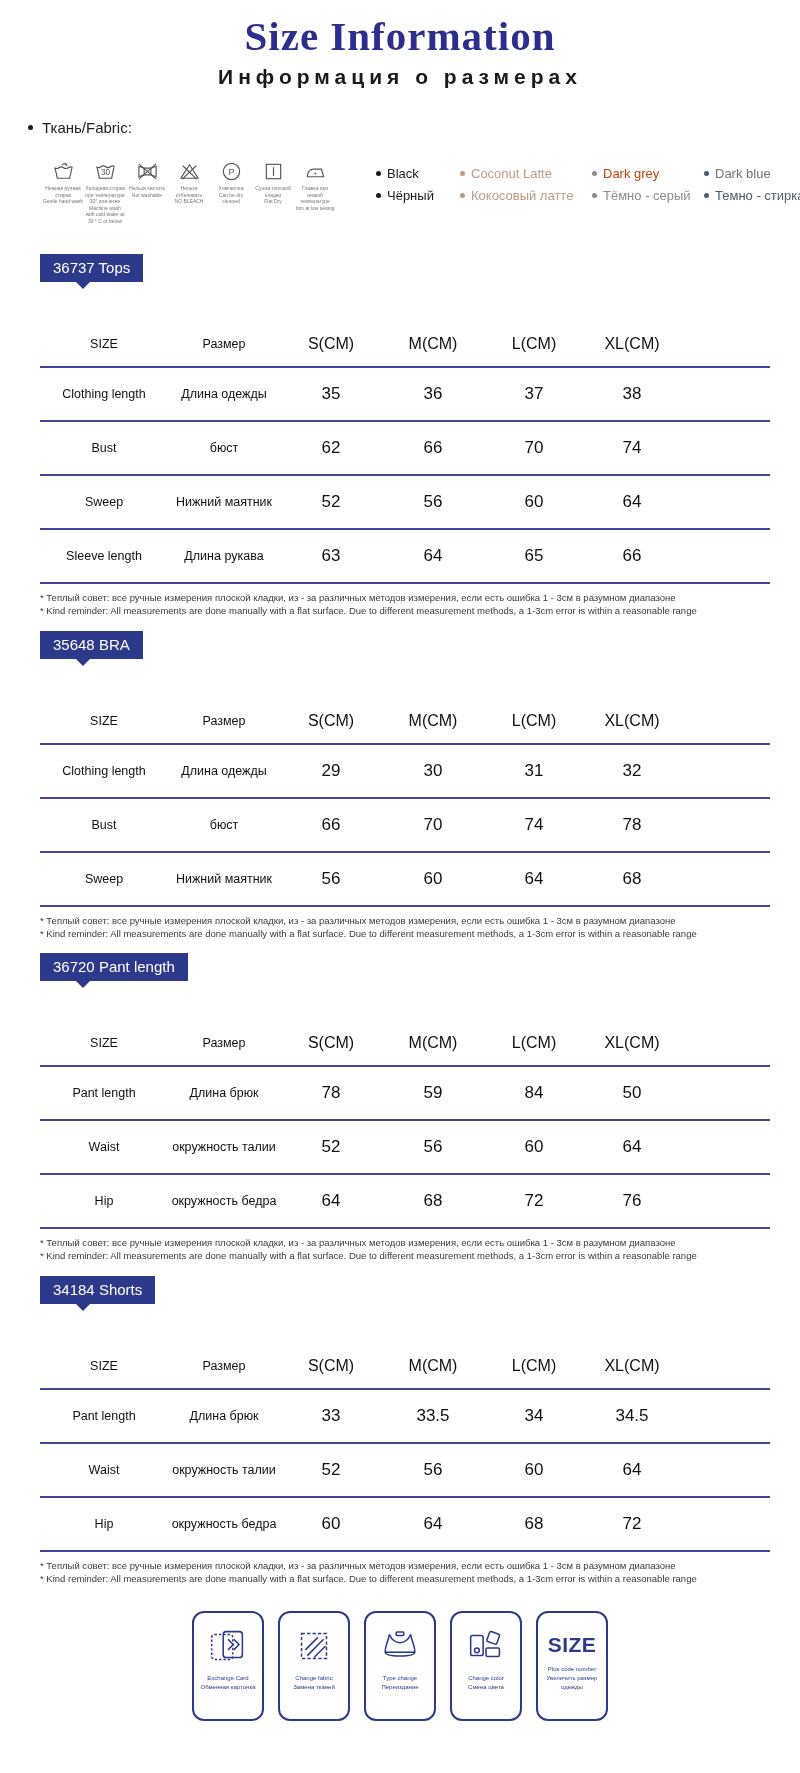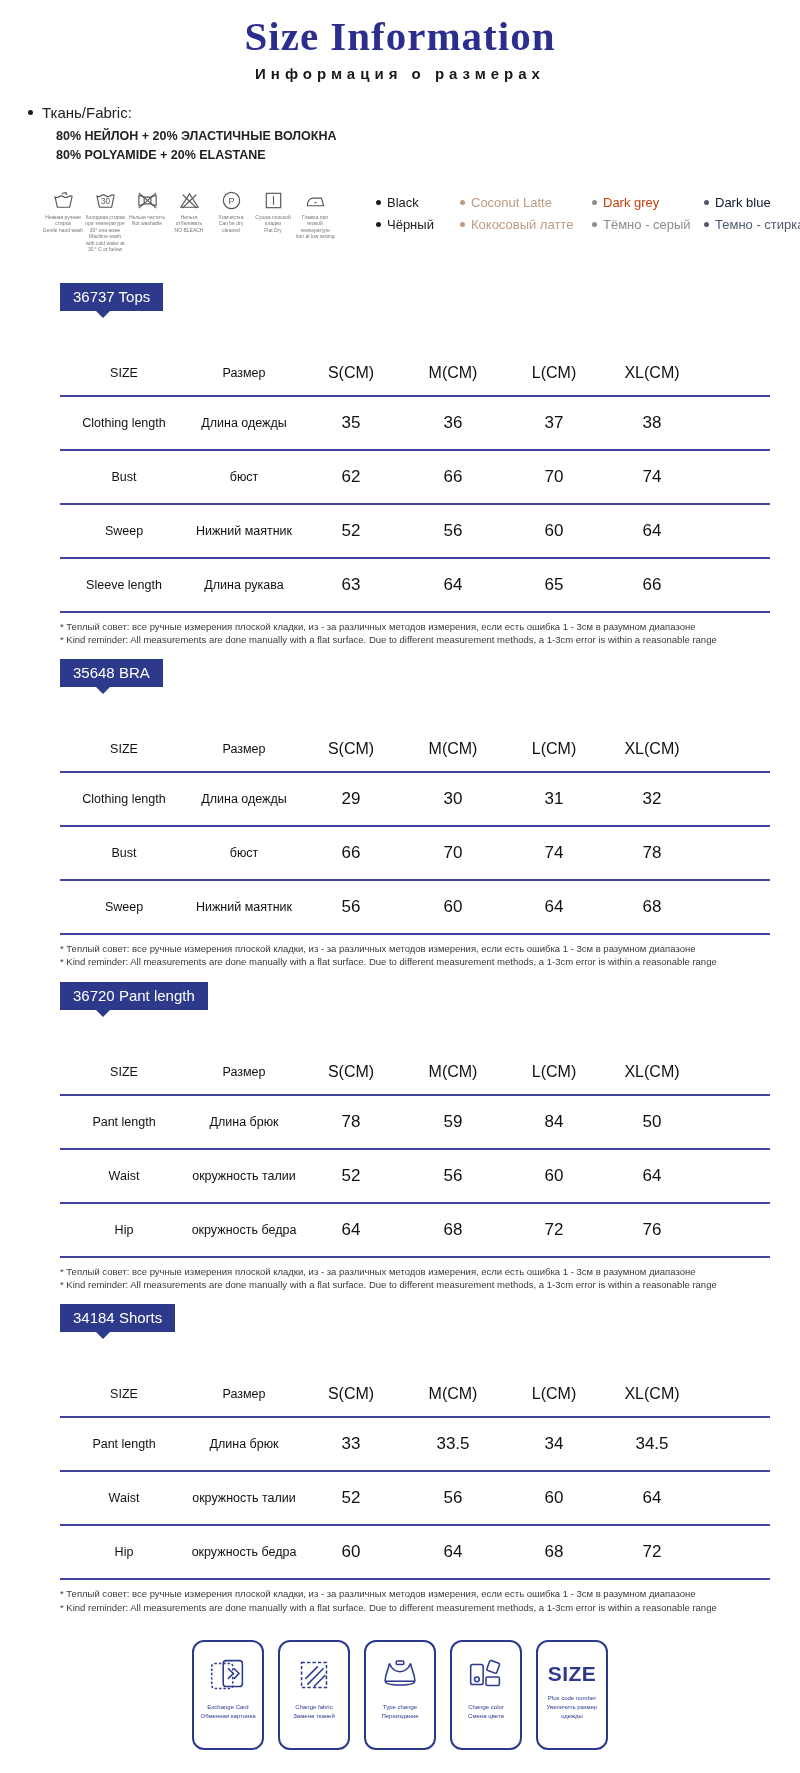--- a/index.html
+++ b/index.html
@@ -1,44 +1,44 @@
 <!DOCTYPE html>
 <html><head>
 <meta charset="utf-8">
 <style>
   * { margin:0; padding:0; box-sizing:border-box; }
   body { background:#ffffff; font-family:"Liberation Sans", sans-serif; color:#1a1a1a; }
   .page { width:800px; height:1768px; margin:0 auto; background:#fff; overflow:hidden; padding-top:12px; position:relative; }
 
   
   .title { text-align:center; font-family:"Liberation Serif", serif; font-weight:bold; font-size:41px; color:#2c2e8e; letter-spacing:1px; }
-  .subtitle { text-align:center; font-size:15px; color:#1a1a1a; letter-spacing:5px; margin-top:5px; font-weight:bold; }
+  .subtitle { text-align:center; font-size:21px; color:#1a1a1a; letter-spacing:5px; margin-top:5px; font-weight:bold; }
 
   
   .bullet-block { margin:0 0 0 28px; }
-  .fabric-block { margin-top:22px; }
+  .fabric-block { margin-top:30px; }
   .bullet-label { font-size:15px; color:#222; display:flex; align-items:center; gap:9px; }
   .bullet-dot { width:5px; height:5px; border-radius:50%; background:#1a1a1a; flex:0 0 auto; }
   .fabric-lines { margin:6px 0 0 28px; font-size:12.5px; font-weight:bold; color:#222; line-height:1.5; }
 
   .washing-block { margin-top:24px; }
   .wash-row { display:flex; margin:8px 0 0 14px; }
   .wash-icons { display:flex; flex:0 0 312px; }
   .wash-item { width:42px; display:flex; flex-direction:column; align-items:center; }
   .wash-item svg { width:23px; height:23px; }
   .wash-caption { margin-top:2px; font-size:5px; color:#777; text-align:center; line-height:1.3; width:42px; }
   .wash-caption span { display:block; }
 
   .colors { margin-left:22px; margin-top:6px; }
   .color-row { display:grid; grid-template-columns:84px 132px 112px 120px; margin-bottom:7px; }
   .color-item { display:flex; align-items:center; gap:6px; font-size:13px; white-space:nowrap; }
   .dot { width:5px; height:5px; border-radius:50%; flex:0 0 auto; }
 
   
-  .section { margin-left:60px; margin-right:30px; }
+  .section { margin-left:40px; margin-right:30px; }
   .sec-1 { margin-top:30px; }
   .sec-n { margin-top:13px; }
   .badge { display:inline-block; position:relative; background:#2d3a8c; color:#fff; font-size:15px; padding:5px 13px 6px 13px; }
   .badge:after { content:""; position:absolute; left:36px; bottom:-7px; border:7px solid transparent; border-top-color:#2d3a8c; border-bottom:none; }
 
   
   .s-table { margin-top:40px; }
   .t-row { display:grid; grid-template-columns:128px 112px 102px 102px 100px 96px; padding-right:90px; align-items:center; border-bottom:2px solid #4343a0; height:54px; }
   .t-head { height:46px; }
   .cell { text-align:center; }
@@ -64,24 +64,20 @@
 <div class="page">
 
   <div class="title">Size Information</div>
   <div class="subtitle">Информация о размерах</div>
 
   <div class="bullet-block fabric-block">
     <div class="bullet-label">
       <span class="bullet-dot"></span>
       <span>Ткань/Fabric:</span>
     </div>
-    <div class="fabric-lines">
-      <div>80% НЕЙЛОН + 20% ЭЛАСТИЧНЫЕ ВОЛОКНА</div>
-      <div>80% POLYAMIDE + 20% ELASTANE</div>
-    </div>
   </div>
 
   <div class="bullet-block washing-block">
     <div class="wash-row">
       <div class="wash-icons">
         <div class="wash-item">
           <svg viewBox="0 0 24 24" fill="none" stroke="#555" stroke-width="1.2">
             <path d="M2.5 8 q2.4 1.8 4.8 0 q2.4 -1.8 4.8 0 q2.4 1.8 4.8 0 q2.4 -1.8 4.6 0"></path>
             <path d="M3.2 8.6 L5.6 19 H18.4 L20.8 8.6"></path>
             <path d="M10.5 5.5 a2.6 2.6 0 0 1 5 0.8"></path>
@@ -165,21 +161,21 @@
             <span class="color-item">
               <span class="dot" style="background: rgb(189, 155, 130);"></span>
               <span style="color: rgb(189, 155, 130);">Coconut Latte</span>
             </span>
             <span class="color-item">
               <span class="dot" style="background: rgb(140, 140, 140);"></span>
               <span style="color: #c2410c;">Dark grey</span>
             </span>
             <span class="color-item">
               <span class="dot" style="background: rgb(78, 90, 110);"></span>
-              <span style="color: #0f172a;">Dark blue</span>
+              <span style="color: #737373;">Dark blue</span>
             </span>
           </div>
         <div class="color-row">
             <span class="color-item">
               <span class="dot" style="background: rgb(28, 28, 28);"></span>
               <span style="color: rgb(28, 28, 28);">Чёрный</span>
             </span>
             <span class="color-item">
               <span class="dot" style="background: rgb(189, 155, 130);"></span>
               <span style="color: rgb(189, 155, 130);">Кокосовый латте</span>

